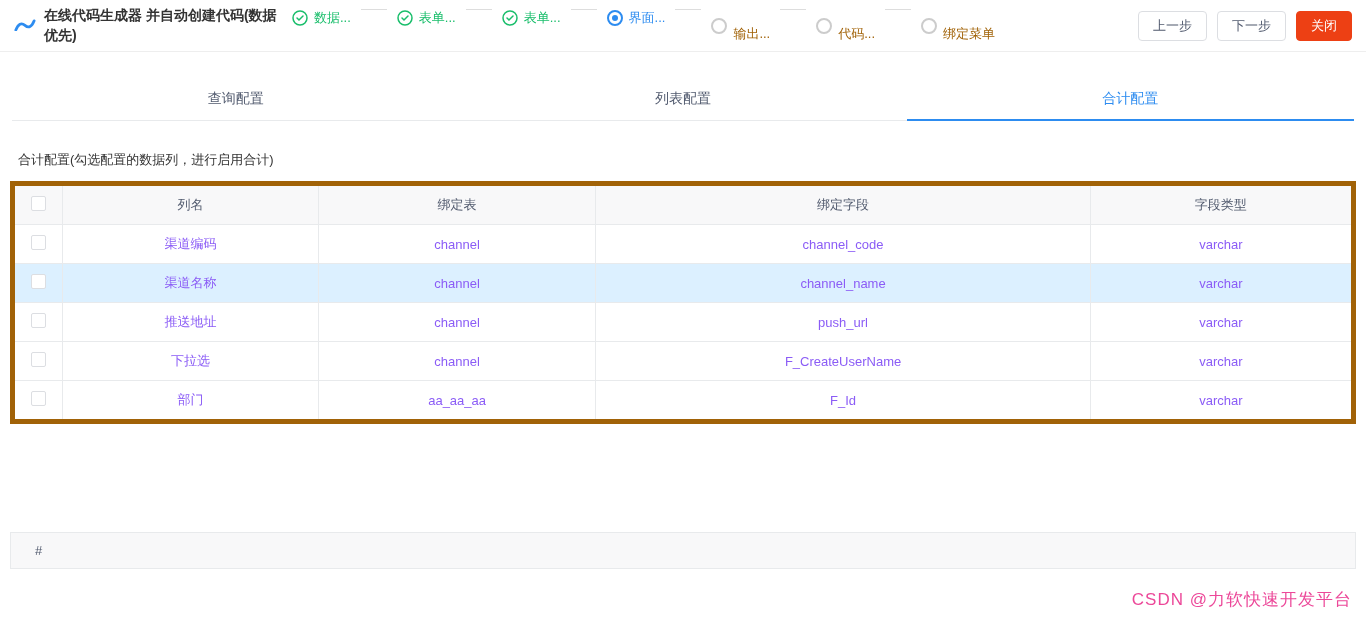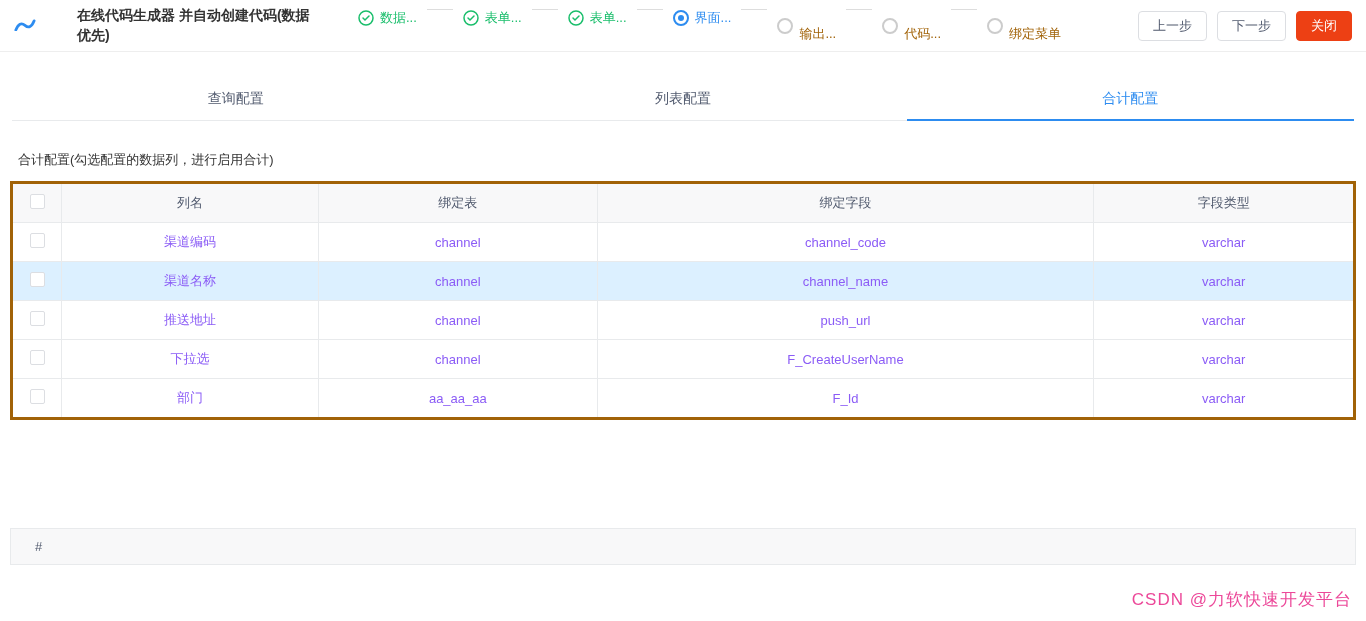--- a/index.html
+++ b/index.html
@@ -11,21 +11,20 @@
       width: 1366px;
       height: 621px;
       overflow: hidden;
     }
     .header {
       display: flex;
       align-items: center;
       padding: 6px 14px;
       border-bottom: 1px solid #eee;
       height: 52px;
-      gap: 33px;
     }
     .logo {
       width: 22px;
       height: 14px;
       margin-right: 8px;
       flex-shrink: 0;
     }
     .logo svg { display: block; }
     .title-wrap {
       width: 240px;
@@ -127,21 +126,21 @@
       background: #2d8cf0;
     }
     .section-title {
       padding: 14px 8px 12px;
       font-size: 13px;
       color: #333;
     }
     table {
       width: 100%;
       border-collapse: collapse;
-      border: 3px solid #a16207;
+      border: 5px solid #a16207;
     }
     th, td {
       border: 1px solid #e8eaec;
       padding: 10px 8px;
       text-align: center;
       font-weight: normal;
       font-size: 13px;
     }
     th {
       background: #f8f8f9;

